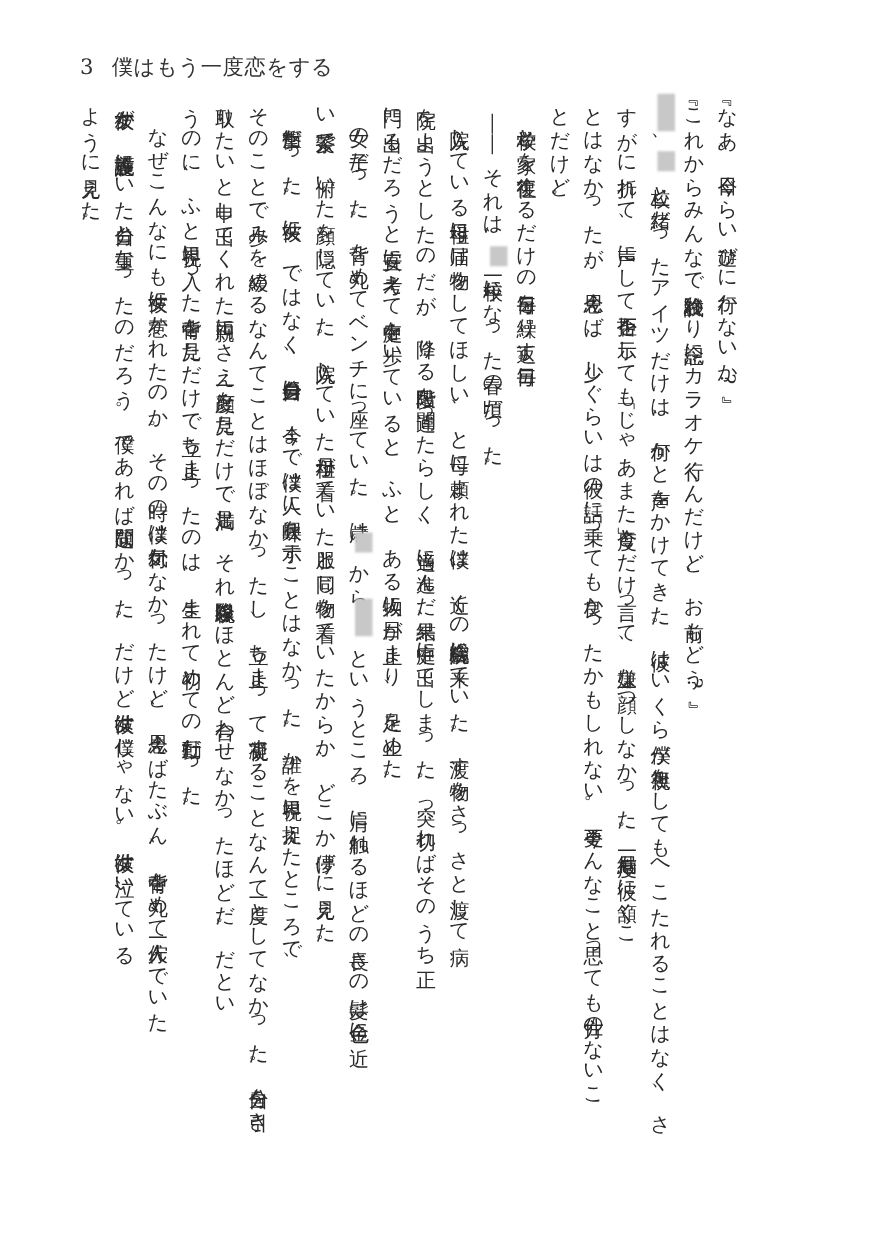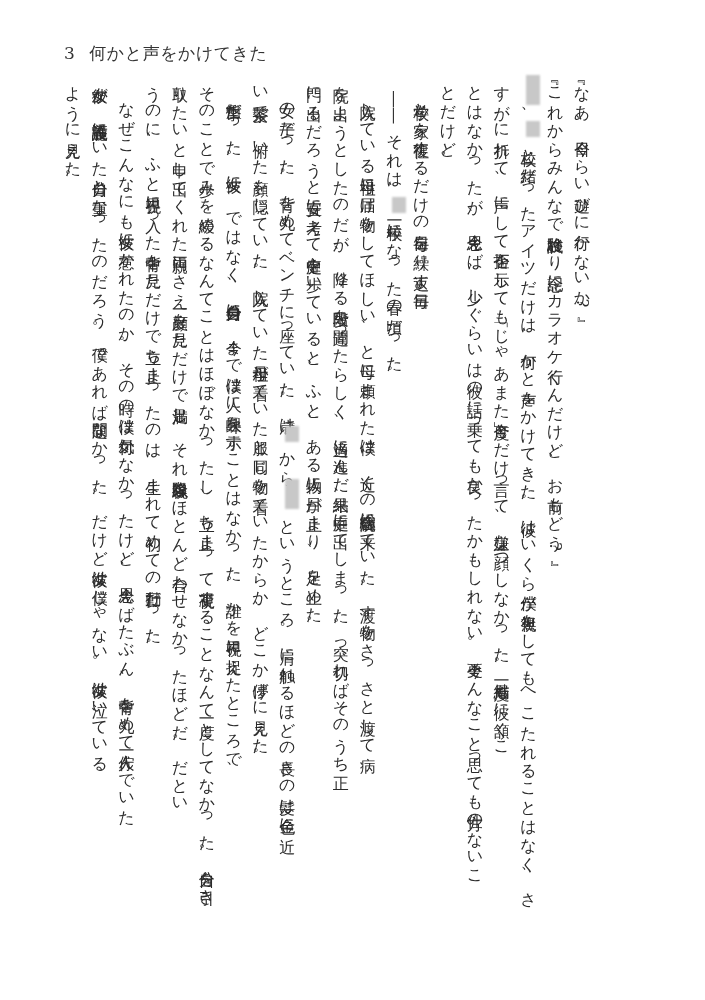--- a/index.html
+++ b/index.html
@@ -11,21 +11,21 @@
         writing-mode:vertical-rl;font-size:16px;line-height:26.8px;letter-spacing:0.4px;}
   .col{display:block;white-space:nowrap;}
   .indent{padding-top:16.4px;}
   .blur{display:inline-block;background:#c8c8c8;filter:blur(1px);width:14px;vertical-align:middle;}
   .b1{height:16px;} .b2{height:30px;}
 </style>
 </head>
 <body>
 
 <div class="header">
-  <span class="num">3</span><span>何かと声をかけてきた</span>
+  <span class="num">3</span><span>僕はもう一度恋をする</span>
 </div>
 
 <div class="body">
   <span class="col"><span>『なあ、今日ぐらい遊びに行かないか?』</span></span>
   <span class="col"><span>『これからみんなで試験終わり記念にカラオケ行くんだけど、お前もどう?』</span></span>
   <span class="col"><span class="blur b2"></span><span>、</span><span class="blur b1"></span><span>校と一緒だったアイツだけは、何かと声をかけてきた。彼はいくら僕が無視をしてもへこたれることはなく、さ</span></span>
   <span class="col"><span>すがに折れて、声にして拒否を示しても「じゃあまた今度」とだけ言って、嫌な顔一つしなかった。結局一度も彼に頷くこ</span></span>
   <span class="col"><span>とはなかったが、今思えば、少しぐらいは彼の話に乗っても良かったかもしれない。今更そんなこと思っても仕方のないこ</span></span>
   <span class="col"><span>とだけど。</span></span>
   <span class="col indent"><span>学校と家を往復するだけの毎日を繰り返す毎日。</span></span>

